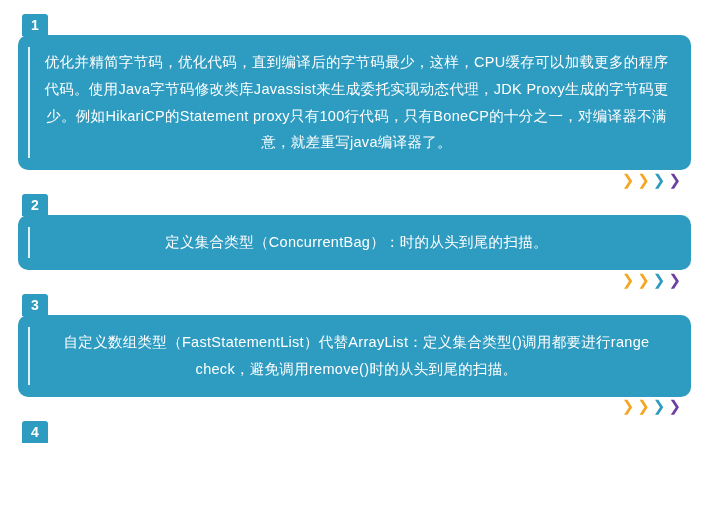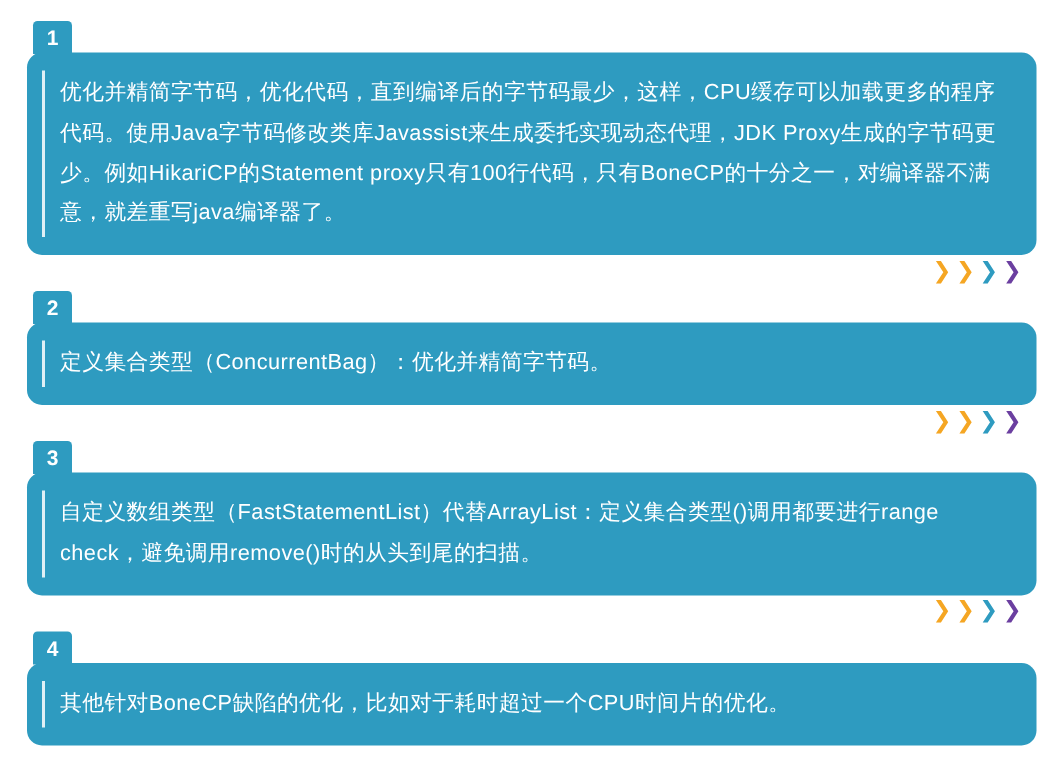--- a/index.html
+++ b/index.html
@@ -44,20 +44,21 @@
     position: relative;
     background: #2e9bc0;
     color: #ffffff;
     border-radius: 10px;
     padding: 14px 18px 14px 22px;
     box-sizing: border-box;
     font-size: 14.5px;
     line-height: 1.85;
     letter-spacing: 0.3px;
     margin-top: -1px;
+    text-align: center;
   }
   .body-box::before {
     content: "";
     position: absolute;
     left: 10px;
     top: 12px;
     bottom: 12px;
     width: 2px;
     background: rgba(255,255,255,0.85);
   }
@@ -96,21 +97,21 @@
     <div class="arrows">
       <span class="chev c1">❯</span>
       <span class="chev c2">❯</span>
       <span class="chev c3">❯</span>
       <span class="chev c4">❯</span>
     </div>
   </div>
 
   <div class="item">
     <div class="num-badge">2</div>
-    <div class="body-box">定义集合类型（ConcurrentBag）：优化并精简字节码。</div>
+    <div class="body-box">定义集合类型（ConcurrentBag）：时的从头到尾的扫描。</div>
     <div class="arrows">
       <span class="chev c1">❯</span>
       <span class="chev c2">❯</span>
       <span class="chev c3">❯</span>
       <span class="chev c4">❯</span>
     </div>
   </div>
 
   <div class="item">
     <div class="num-badge">3</div>
@@ -118,18 +119,17 @@
     <div class="arrows">
       <span class="chev c1">❯</span>
       <span class="chev c2">❯</span>
       <span class="chev c3">❯</span>
       <span class="chev c4">❯</span>
     </div>
   </div>
 
   <div class="item">
     <div class="num-badge">4</div>
-    <div class="body-box">其他针对BoneCP缺陷的优化，比如对于耗时超过一个CPU时间片的优化。</div>
   </div>
 
   <div class="spacer-bottom"></div>
 
 </div>
 
 </body></html>

